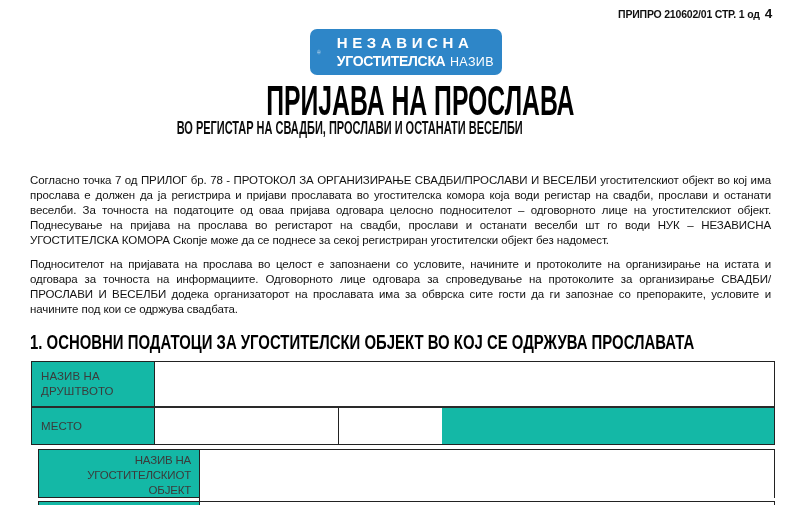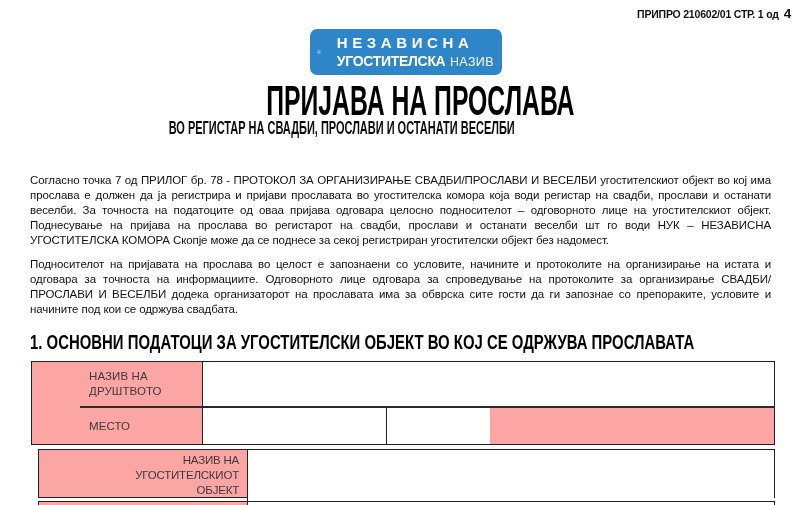--- a/index.html
+++ b/index.html
@@ -4,58 +4,58 @@
 <style>
   * { margin:0; padding:0; box-sizing:border-box; }
   html,body { background:#ffffff; }
   .page {
     position:relative; width:800px; height:505px; overflow:hidden;
     background:#ffffff; font-family:"Liberation Sans", sans-serif; color:#1a1a1a;
   }
 
   
   .doc-ref {
-    position:absolute; top:6px; right:9px;
+    position:absolute; top:6px; right:28px;
     display:flex; align-items:baseline; gap:5px;
     font-weight:bold; font-size:10.5px; letter-spacing:-0.2px; color:#111;
   }
   .doc-ref .pg { font-size:13.5px; }
 
   
   .logo {
     position:absolute; left:310px; top:29px; width:192px; height:46px;
     background:#2e86c8; border-radius:7px;
     display:flex; align-items:center; gap:16px; padding:0 8px 0 7px;
   }
   .logo-text { display:flex; flex-direction:column; line-height:1; color:#fff; }
   .logo-l1 { font-weight:bold; font-size:15px; letter-spacing:4.6px; white-space:nowrap; }
   .logo-l2 { margin-top:3px; white-space:nowrap; }
   .logo-l2 .b { font-weight:bold; font-size:14px; letter-spacing:-0.3px; }
   .logo-l2 .l { font-weight:normal; font-size:12.5px; letter-spacing:0.4px; }
 
   
   .title { position:absolute; top:80px; left:0; width:800px; text-align:center; line-height:42px; white-space:nowrap;margin-left:20px; }
   .title .sq { display:inline-block; font-weight:bold; font-size:42px; transform:scaleX(0.59); color:#000; }
-  .sub { position:absolute; left:4px; width:676px; text-align:center; line-height:19px; white-space:nowrap; }
+  .sub { position:absolute; left:12px; width:676px; text-align:center; line-height:19px; white-space:nowrap; }
   .sub1 { top:119px; } .sub2 { top:140px; }
   .sub .sq { display:inline-block; font-weight:bold; font-size:18px; transform:scaleX(0.61); color:#0c0c0c; }
 
   
   .intro { position:absolute; left:30px; top:173px; width:741px; }
   .intro p {
     font-size:11.5px; line-height:15px; letter-spacing:-0.1px;
     color:#121212; margin-bottom:9px; text-align:justify;
   }
 
   
   .sec { position:absolute; left:30px; top:330px; white-space:nowrap; line-height:24px; }
   .sec .sq { display:inline-block; font-weight:bold; font-size:21px; transform:scaleX(0.71); transform-origin:left center; color:#000; }
 
   
-  .tbl { position:absolute; background:#fca5a5; border:1px solid #222;padding-left:48px; }
+  .tbl { position:absolute; background:#14b8a6; border:1px solid #222; }
   .tblA { left:31px; top:361px; width:744px; }
   .rowA1 { display:grid; grid-template-columns:123px 1fr; height:46px; border-bottom:2px solid #2a2a2a; }
   .rowA2 { display:grid; grid-template-columns:123px 184px 103px 1fr; height:36px; }
   .tblB { left:38px; top:449px; width:737px; }
   .rowB1 { display:grid; grid-template-columns:161px 1fr; height:47px; }
   .tblC { left:38px; top:501px; width:737px; }
   .rowC1 { display:grid; grid-template-columns:161px 1fr; height:38px; }
   .cell { border-right:1px solid #222; }
   .cell:last-child { border-right:none; }
   .lab {

